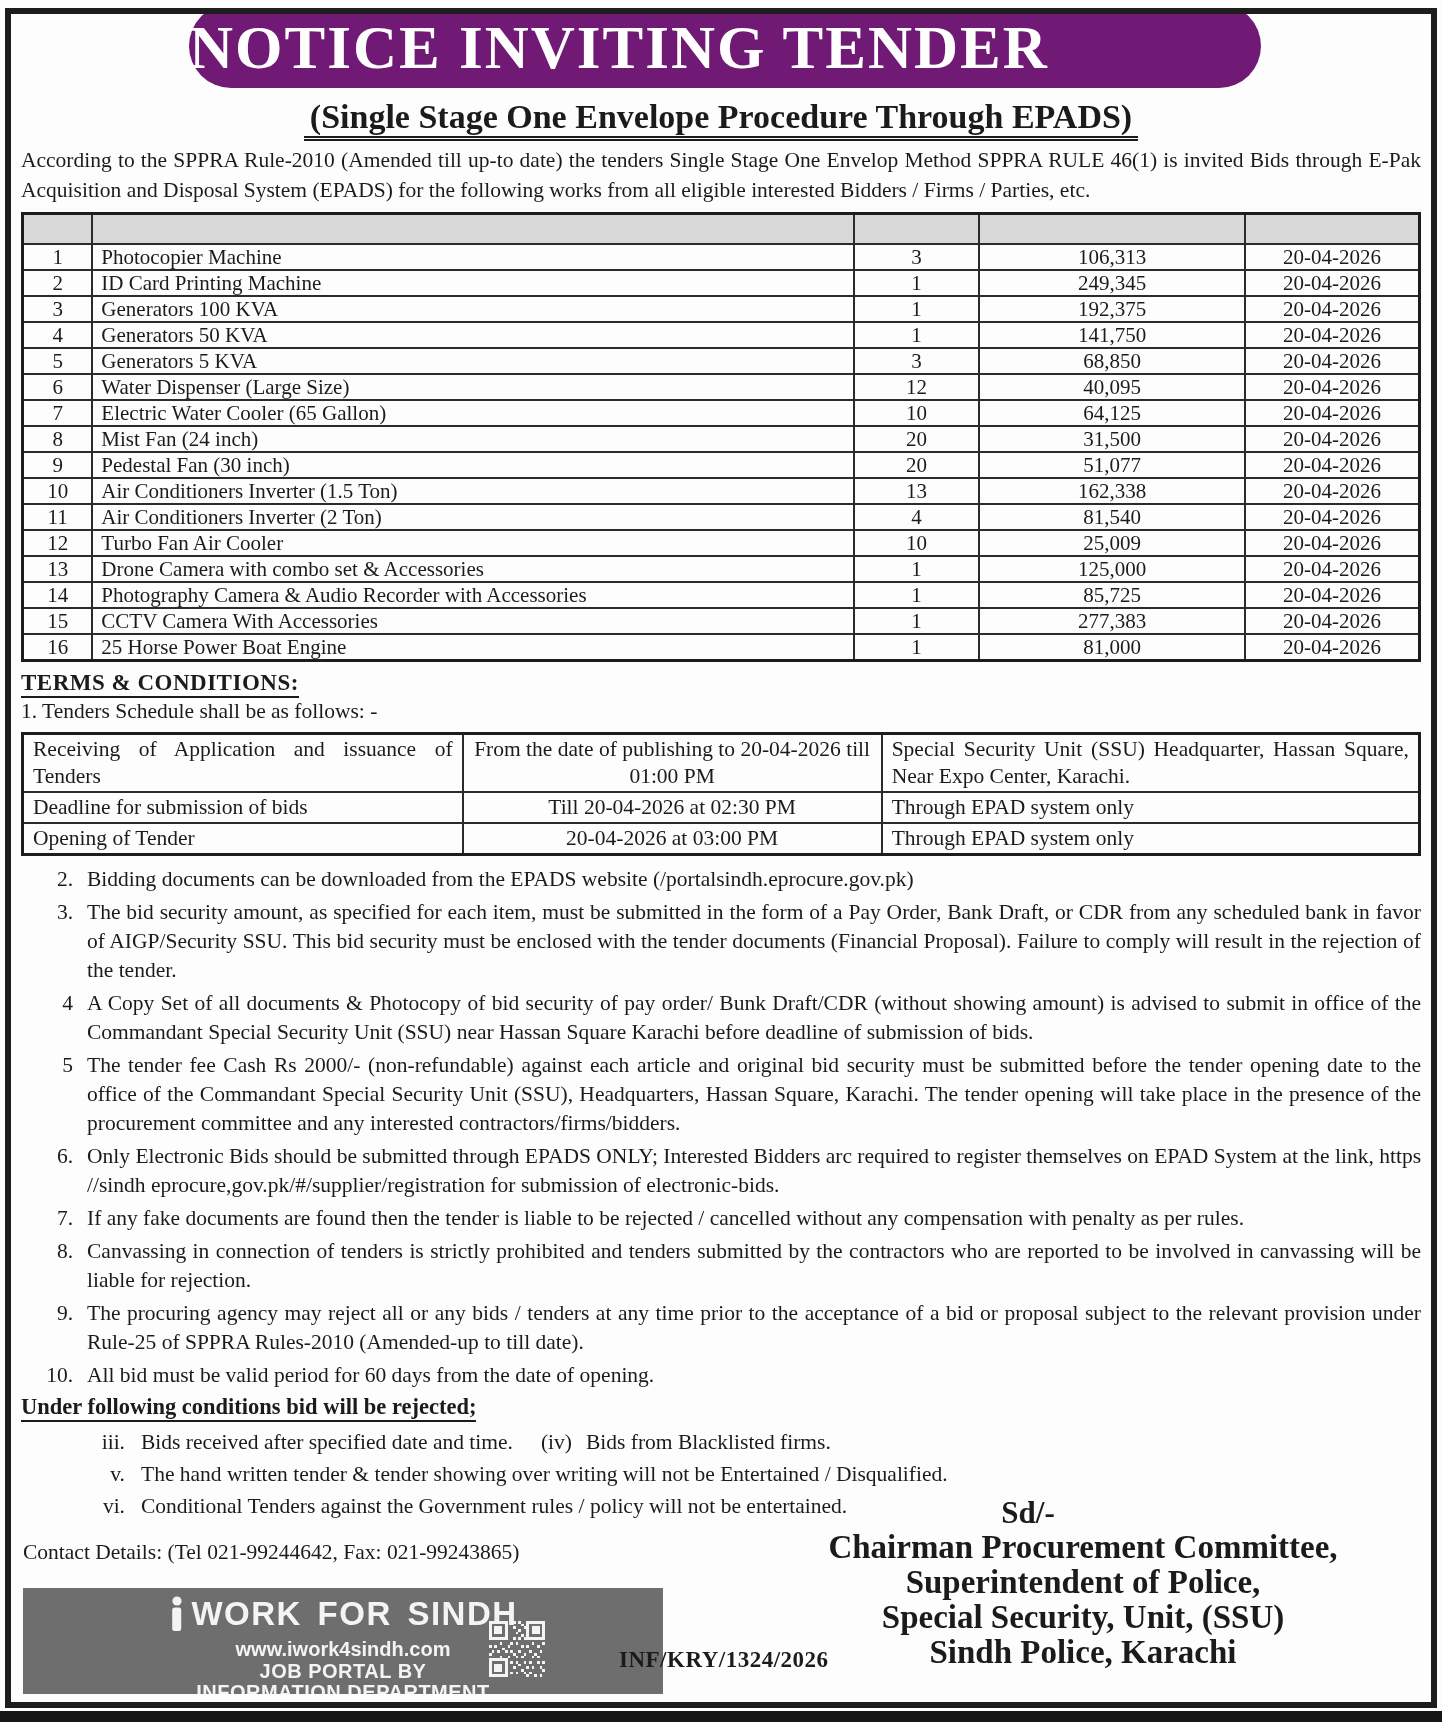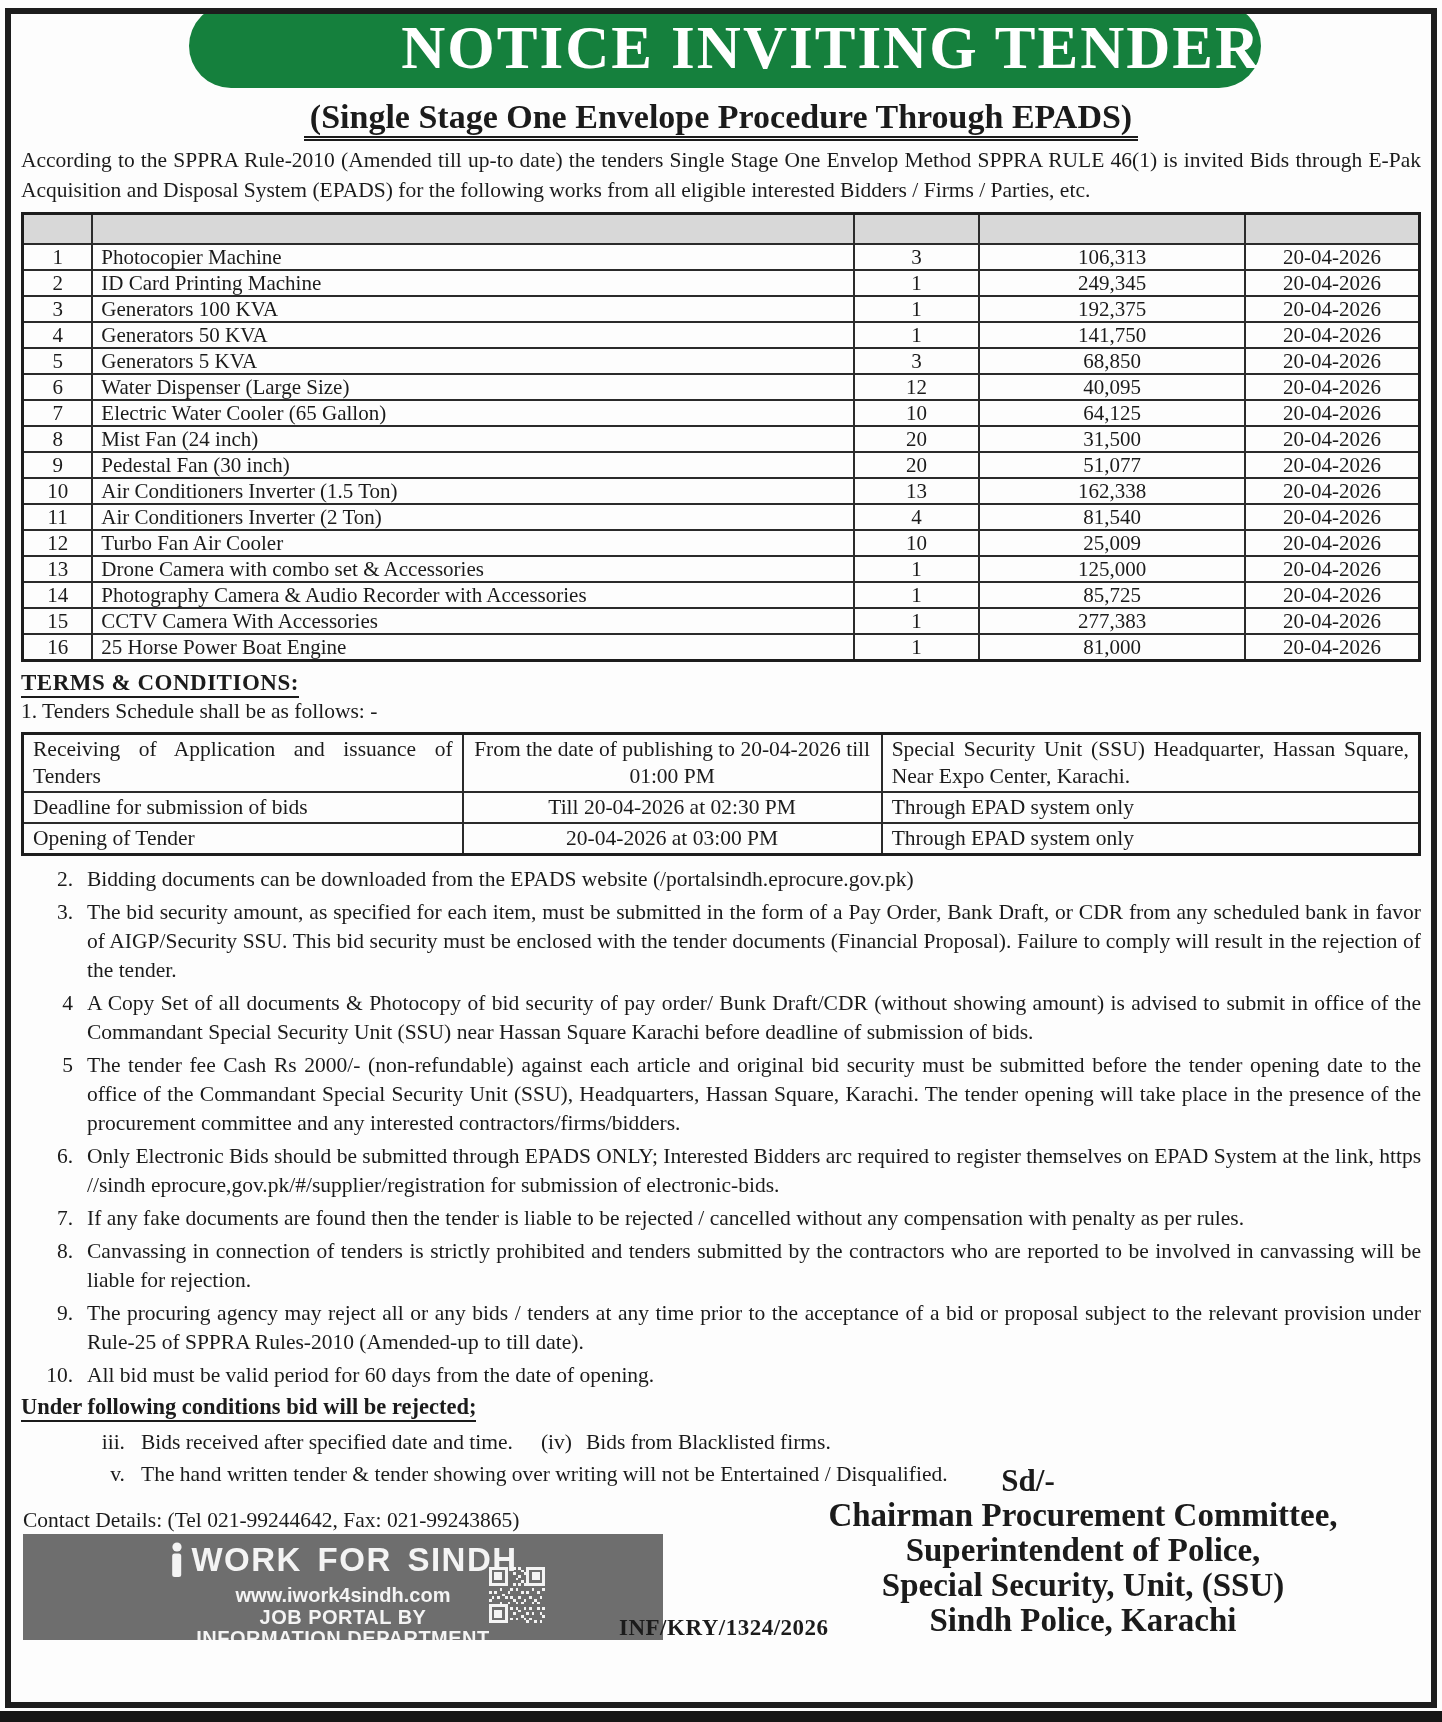--- a/index.html
+++ b/index.html
@@ -8,21 +8,21 @@
     font-family:"Liberation Serif", serif; color:#1b1b1b; overflow:hidden;
   }
   .frame {
     position:absolute; left:5px; top:8px; right:5px; bottom:14px;
     border:6px solid #1d1d1d; overflow:hidden;
   }
   .bottom-bar { position:absolute; left:0; right:0; bottom:0; height:11px; background:#161616; }
 
   .title-pill {
     position:absolute; left:178px; top:-10px; width:1072px; height:84px;
-    background:#15803d; border-radius:46px; text-align:right; z-index:2;
+    background:#701a75; border-radius:46px; text-align:left; z-index:2;
   }
   .title-pill span {
     color:#ffffff; font-size:61px; font-weight:bold; line-height:88px; letter-spacing:2px;
   }
 
   .content { padding:82px 10px 0 10px; }
 
   .subtitle { text-align:center; font-size:34px; font-weight:bold; margin-top:2px; }
   .subtitle span { border-bottom:5px double #1b1b1b; padding:0 6px 1px 6px; }
 
@@ -59,21 +59,21 @@
   .rejected-heading span { border-bottom:2px solid #1b1b1b; padding-bottom:1px; }
 
   .rline { font-size:21.5px; line-height:32px; padding-left:56px; }
   .rnum  { display:inline-block; width:48px; text-align:right; margin-right:16px; }
   .rnum2 { display:inline-block; margin-left:28px; margin-right:14px; }
 
   .footer { position:relative; height:176px; margin-top:2px; }
   .contact { position:absolute; left:2px; top:16px; font-size:21.5px; }
 
   .logo-box {
-    position:absolute; left:2px; top:42px; width:640px; height:106px;
+    position:absolute; left:2px; top:64px; width:640px; height:106px;
     background:#6e6e6e; text-align:center; font-family:"Liberation Sans", sans-serif;
     color:#f4f4f4; overflow:hidden;
   }
   .logo-main { margin-top:8px; line-height:36px; white-space:nowrap; }
   .logo-main .i-glyph { display:inline-block; width:17px; height:36px; vertical-align:-7px; margin-right:6px; }
   .logo-title { font-size:33px; font-weight:bold; letter-spacing:1.5px; word-spacing:5px; }
   .logo-site { font-size:20px; font-weight:bold; line-height:23px; }
   .logo-l1, .logo-l2 { font-size:20px; font-weight:bold; line-height:21px; letter-spacing:0.5px; }
   .qr { position:absolute; right:118px; top:33px; width:56px; height:56px; }
 
@@ -337,20 +337,23 @@
       <div class="rejected-heading">
         <span>Under following conditions bid will be rejected;</span>
       </div>
 
       <div class="rline">
         <span class="rnum">iii.</span><span>Bids received after specified date and time.</span><span class="rnum2">(iv)</span><span>Bids from Blacklisted firms.</span>
       </div>
       <div class="rline">
         <span class="rnum">v.</span><span>The hand written tender &amp; tender showing over writing will not be Entertained / Disqualified.</span>
       </div>
+      <div class="rline">
+        <span class="rnum">vi.</span><span>Conditional Tenders against the Government rules / policy will not be entertained.</span>
+      </div>
 
       <div class="footer">
         <div class="contact">Contact Details: (Tel 021-99244642, Fax: 021-99243865)</div>
 
         <div class="logo-box">
           <div class="logo-main">
             <svg class="i-glyph" viewBox="0 0 17 36">
               <circle cx="9" cy="5" r="4.6" fill="#f4f4f4"></circle>
               <rect x="4.2" y="11.5" width="9" height="23.5" rx="2.5" fill="#f4f4f4"></rect>
             </svg><span class="logo-title">WORK FOR SINDH</span>

